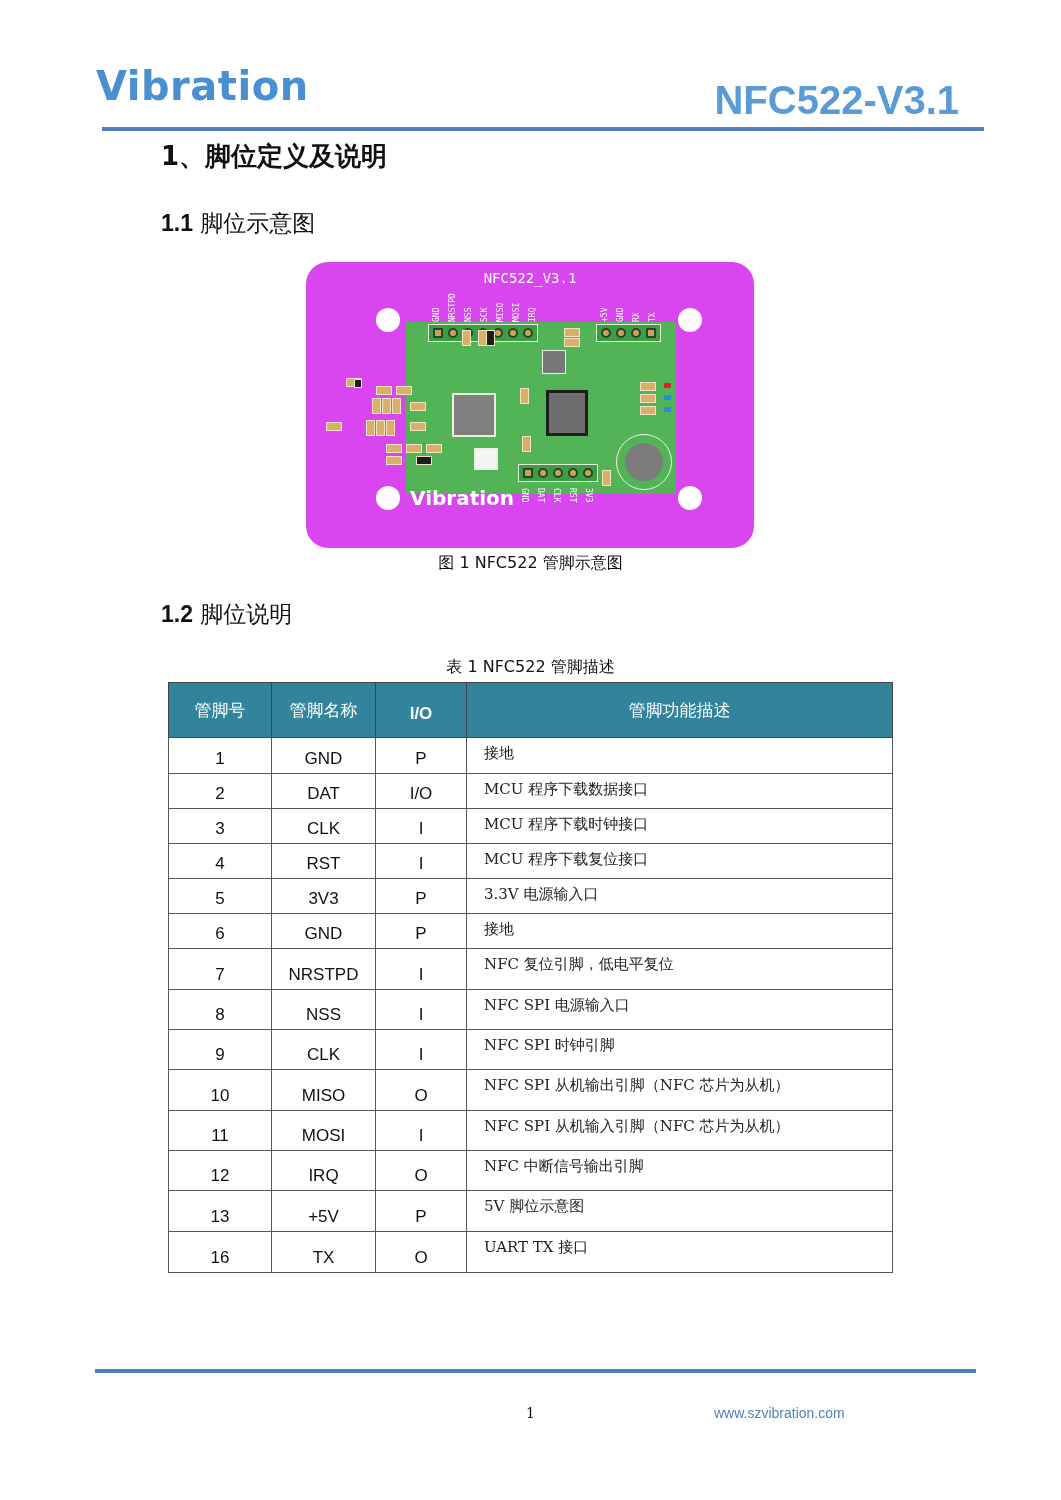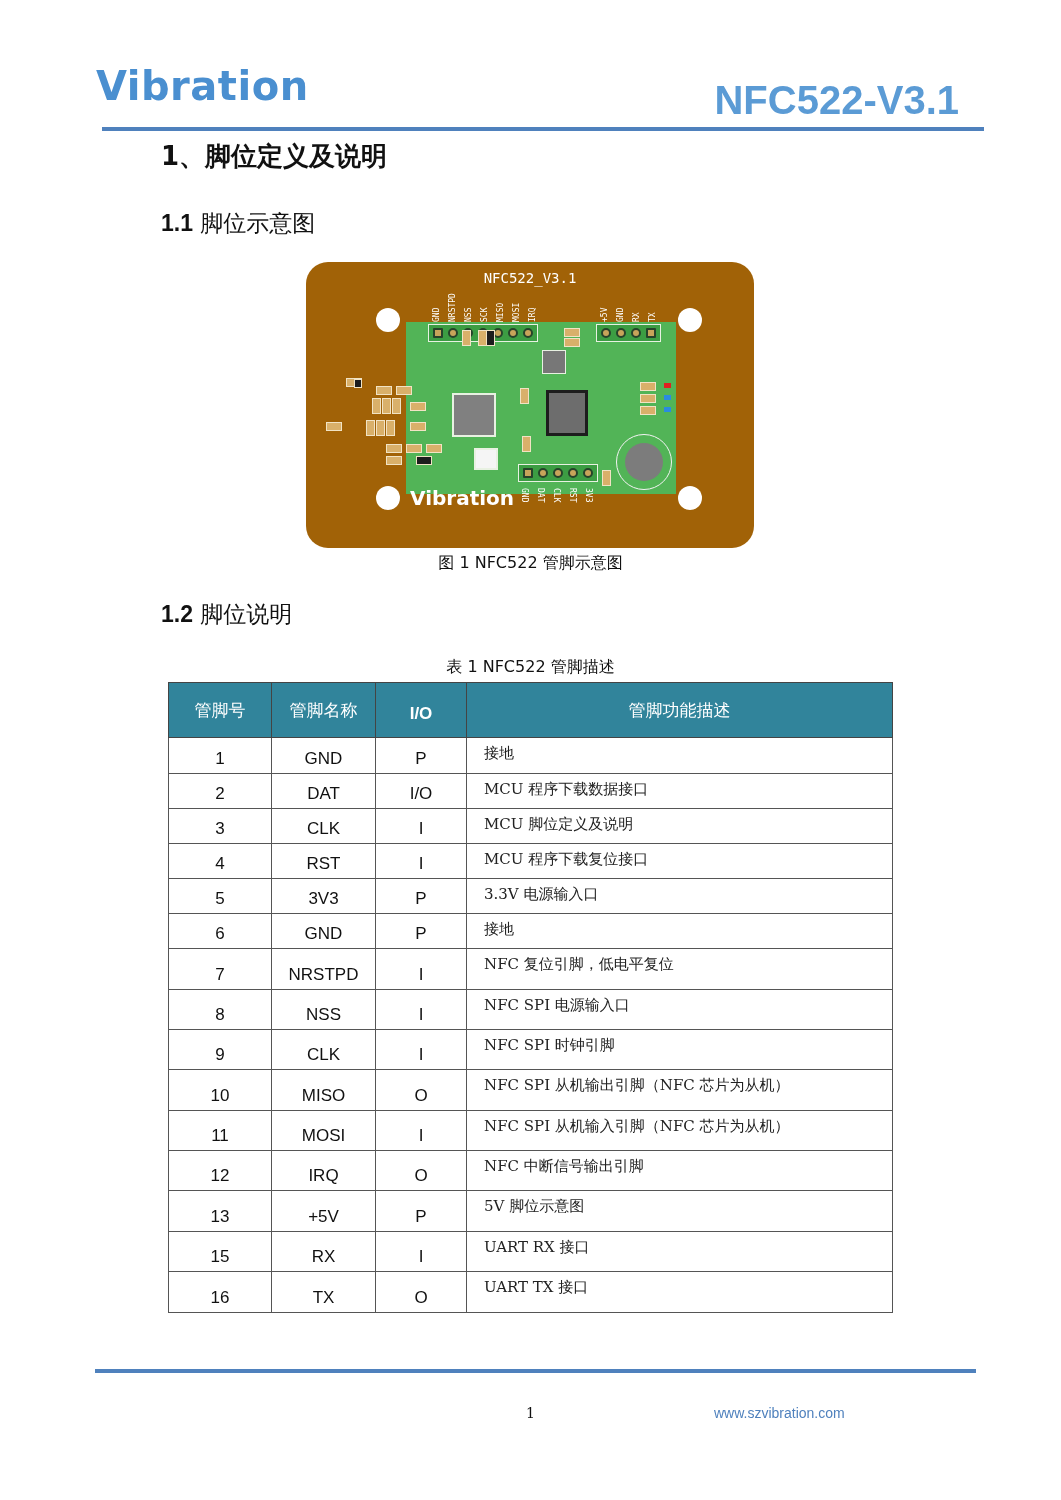--- a/index.html
+++ b/index.html
@@ -8,21 +8,21 @@
   .abs { position: absolute; }
   .logo { left: 96px; top: 66px; font-family: "DejaVu Sans", sans-serif; font-weight: bold;
           font-size: 40px; color: #4a8fd0; letter-spacing: 0.5px; line-height: 1; }
   .doc-id { right: 102px; top: 80px; font-family: "Liberation Sans", sans-serif; font-weight: bold;
             font-size: 40px; color: #5b9bd5; line-height: 1; }
   .rule-top { left: 102px; top: 127px; width: 882px; height: 4px; background: #4f81bd; }
   .h1 { left: 161px; top: 141px; font-size: 26px; font-weight: bold; line-height: 30px; }
   .h2 { left: 161px; top: 209px; font-size: 23px; line-height: 28px; }
   .h2 b { font-family: "Liberation Sans", sans-serif; }
   .h2b { left: 161px; top: 600px; font-size: 23px; line-height: 28px; }
-  .pcb { left: 306px; top: 262px; width: 448px; height: 286px; background: #a16207;
+  .pcb { left: 306px; top: 262px; width: 448px; height: 286px; background: #d946ef;
          border-radius: 22px; overflow: hidden; }
   .pcb .inner { position: absolute; left: 100px; top: 60px; width: 270px; height: 172px; background: #52b457; }
   .pcb .title { position: absolute; left: 0; width: 100%; top: 8px; text-align: center; color: #fff;
                 font-family: "DejaVu Sans Mono", monospace; font-size: 14px; }
   .hole { position: absolute; width: 24px; height: 24px; background: #fff; border-radius: 50%; }
   .header-strip { position: absolute; height: 16px; border: 1.5px solid #e8f1e2; display: flex; gap: 5px;
                   align-items: center; padding: 0 4px; background: #3c9d43; }
   .pad { width: 10px; height: 10px; border-radius: 50%; background: #c8a45a; border: 2px solid #27432a; box-sizing: border-box; }
   .pad.sq { border-radius: 1px; }
   .pin-labels { position: absolute; display: flex; gap: 5px; }
@@ -190,21 +190,21 @@
       <tr style="height: 35px;">
         <td class="num">2</td>
         <td class="nm">DAT</td>
         <td class="io">I/O</td>
         <td class="desc">MCU 程序下载数据接口</td>
       </tr>
       <tr style="height: 35px;">
         <td class="num">3</td>
         <td class="nm">CLK</td>
         <td class="io">I</td>
-        <td class="desc">MCU 脚位定义及说明</td>
+        <td class="desc">MCU 程序下载时钟接口</td>
       </tr>
       <tr style="height: 35px;">
         <td class="num">4</td>
         <td class="nm">RST</td>
         <td class="io">I</td>
         <td class="desc">MCU 程序下载复位接口</td>
       </tr>
       <tr style="height: 35px;">
         <td class="num">5</td>
         <td class="nm">3V3</td>
@@ -252,26 +252,20 @@
         <td class="nm">IRQ</td>
         <td class="io">O</td>
         <td class="desc">NFC 中断信号输出引脚</td>
       </tr>
       <tr style="height: 41px;">
         <td class="num">13</td>
         <td class="nm">+5V</td>
         <td class="io">P</td>
         <td class="desc">5V 脚位示意图</td>
       </tr>
-      <tr style="height: 40px;">
-        <td class="num">15</td>
-        <td class="nm">RX</td>
-        <td class="io">I</td>
-        <td class="desc">UART  RX 接口</td>
-      </tr>
       <tr style="height: 41px;">
         <td class="num">16</td>
         <td class="nm">TX</td>
         <td class="io">O</td>
         <td class="desc">UART  TX 接口</td>
       </tr>
     </tbody>
 </table>
 
 <div class="abs rule-bot"></div>

